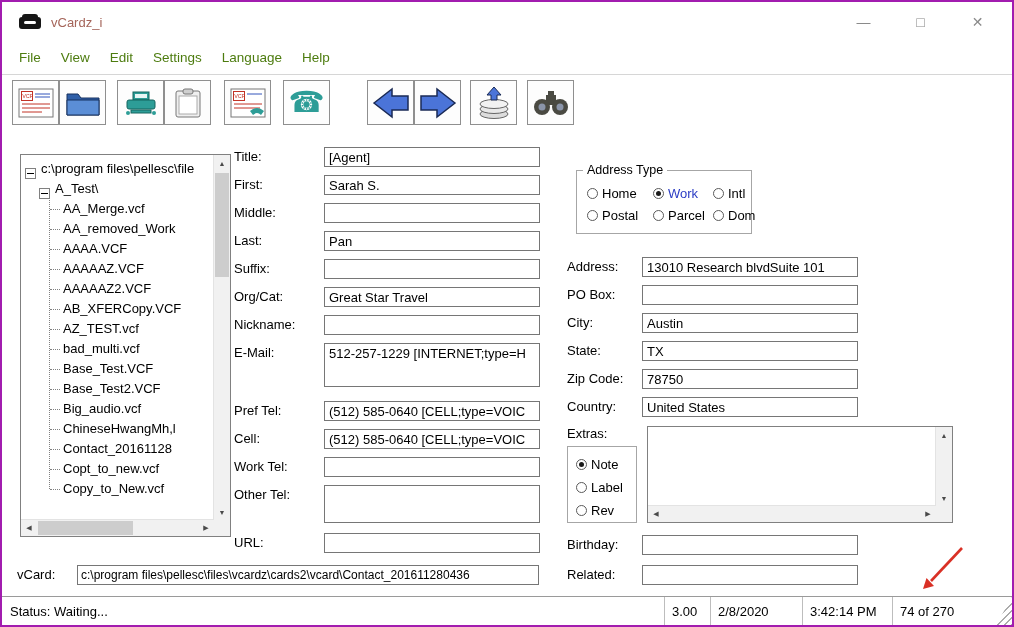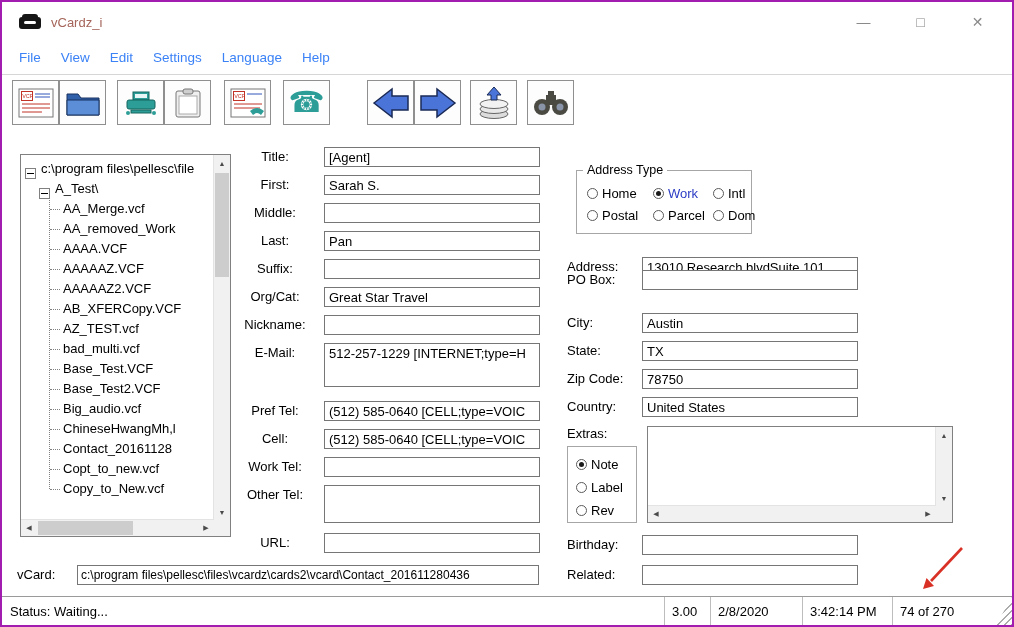--- a/index.html
+++ b/index.html
@@ -8,21 +8,21 @@
 
   
   .titlebar{position:absolute;left:0;top:0;right:0;height:40px;display:flex;align-items:center;}
   .app-icon{margin-left:16px;flex:none;}
   .win-title{margin-left:9px;font-size:13px;color:#a5655a;}
   .win-controls{position:absolute;right:6px;top:0;height:40px;display:flex;}
   .wc{width:57px;height:40px;display:flex;align-items:center;justify-content:center;color:#8a8a8a;font-size:14px;cursor:default;}
 
   
   .menubar{position:absolute;left:0;top:40px;right:0;height:31px;display:flex;align-items:center;padding-left:17px;}
-  .menu-item{margin-right:20px;color:#3b82f6;font-size:13.5px;cursor:default;}
+  .menu-item{margin-right:20px;color:#4d7c0f;font-size:13.5px;cursor:default;}
   .separator{position:absolute;left:0;right:0;top:72px;border-top:1px solid #d6d6d6;}
 
   
   .toolbar{position:absolute;left:0;top:78px;right:0;height:47px;}
   .tbtn{position:absolute;top:0;width:47px;height:45px;background:#fdfdfd;border:1px solid #8f8f8f;
         display:flex;align-items:center;justify-content:center;padding:0;box-sizing:border-box;}
   .phone-glyph{color:#2d9d97;font-size:29px;line-height:1;}
 
   
   .tree-panel{position:absolute;left:18px;top:152px;width:211px;height:383px;border:1px solid #808080;
@@ -41,21 +41,21 @@
   
   .sb-v{position:absolute;top:0;right:0;bottom:16px;width:16px;background:#f1f1f1;border-left:1px solid #e3e3e3;}
   .sb-h{position:absolute;left:0;right:16px;bottom:0;height:16px;background:#f1f1f1;border-top:1px solid #e3e3e3;}
   .sb-corner{position:absolute;right:0;bottom:0;width:16px;height:16px;background:#f1f1f1;}
   .sarrow{position:absolute;width:16px;height:16px;display:flex;align-items:center;justify-content:center;
           font-size:7px;color:#4a4a4a;cursor:default;}
   .sthumb{position:absolute;background:#cdcdcd;}
 
   
   .frow{position:absolute;left:232px;display:flex;align-items:flex-start;}
-  .flbl{width:82px;text-align:center;padding-right:8px;line-height:20px;flex:none;}
+  .flbl{width:82px;text-align:left;padding-right:8px;line-height:20px;flex:none;}
   .rrow{position:absolute;left:565px;display:flex;align-items:flex-start;}
   .rlbl{width:75px;line-height:20px;flex:none;}
   .finp{width:216px;height:20px;border:1px solid #767676;background:#fff;box-sizing:border-box;
         font-family:"Liberation Sans",sans-serif;font-size:13px;padding:0 4px;}
   textarea.finp{resize:none;overflow:hidden;padding-top:2px;}
 
   
   .groupbox{position:absolute;border:1px solid #a6a6a6;background:#fff;box-sizing:border-box;}
   .legend{position:absolute;top:-8px;left:6px;background:#fff;padding:0 4px;font-size:12.5px;}
   .at-group{left:574px;top:168px;width:176px;height:64px;}
@@ -325,21 +325,21 @@
         <span class="rdot"></span>
         <span class="rtext">Dom</span>
       </label>
     </div>
   </div>
 
   <div class="rrow" style="top:255px">
     <span class="rlbl">Address:</span>
     <input class="finp" value="13010 Research blvdSuite 101" style="">
   </div>
-  <div class="rrow" style="top:268px">
+  <div class="rrow" style="top:283px">
     <span class="rlbl">PO Box:</span>
     <input class="finp" style="">
   </div>
   <div class="rrow" style="top:311px">
     <span class="rlbl">City:</span>
     <input class="finp" value="Austin" style="">
   </div>
   <div class="rrow" style="top:339px">
     <span class="rlbl">State:</span>
     <input class="finp" value="TX" style="">

